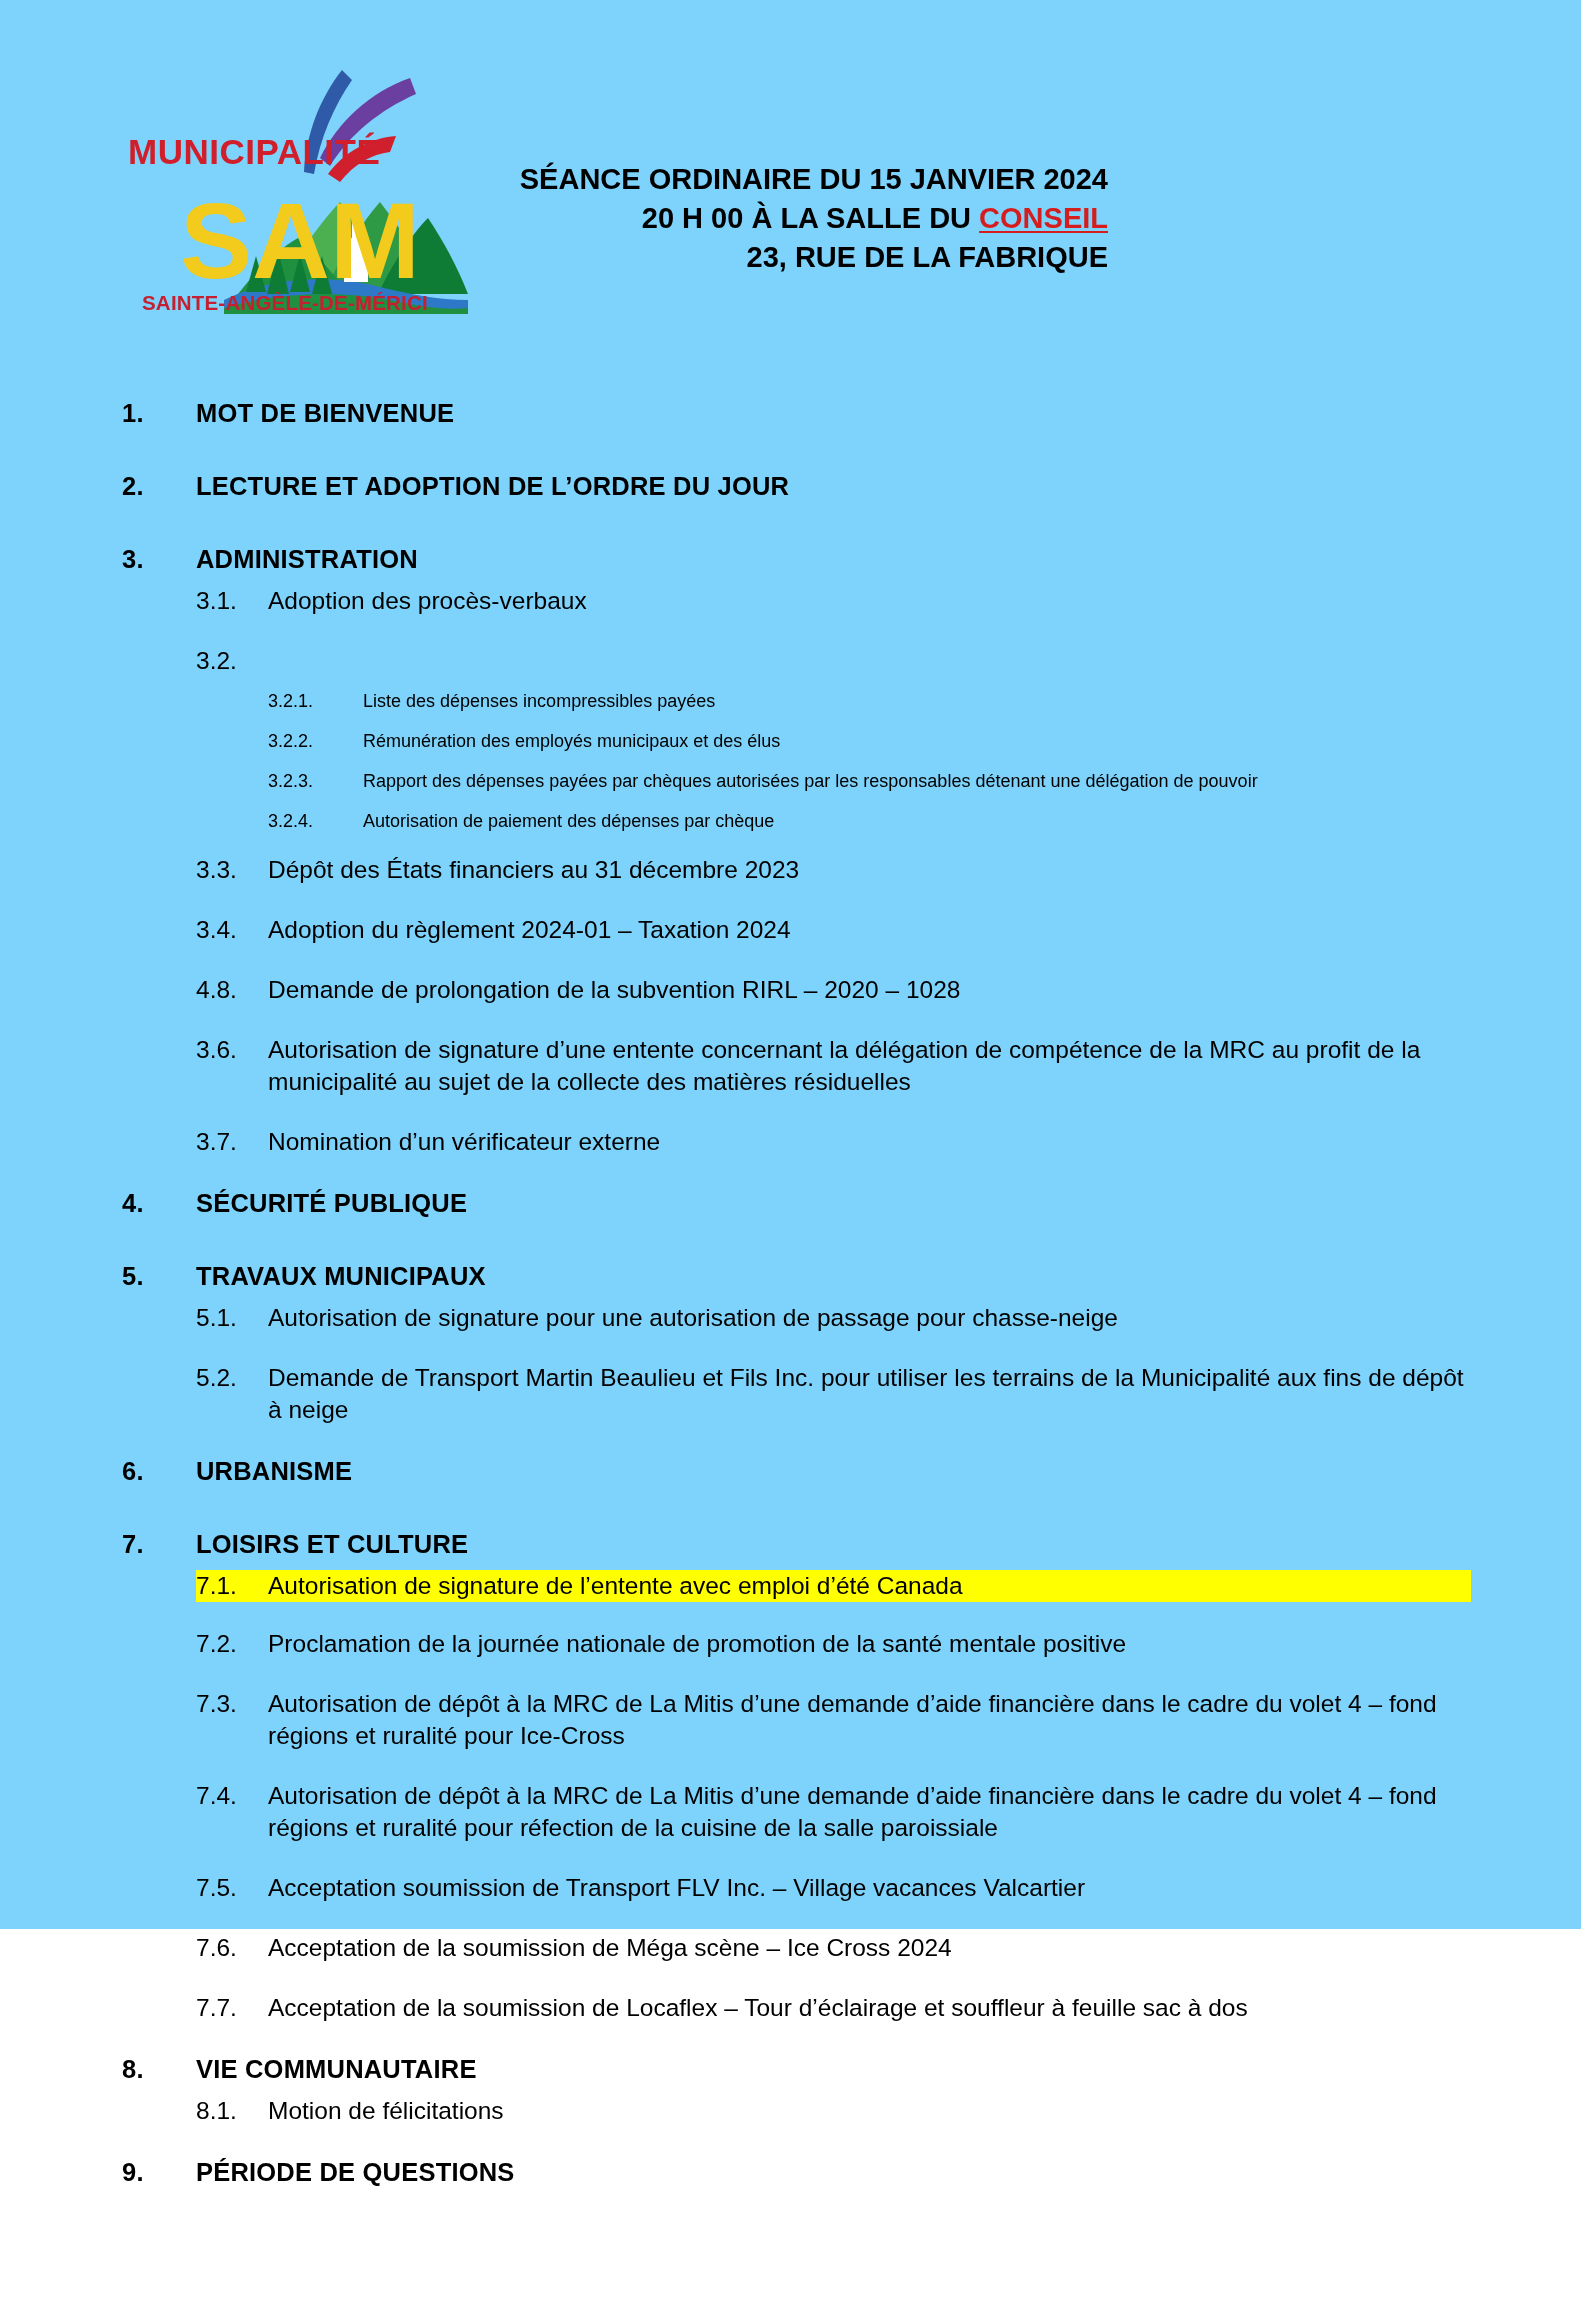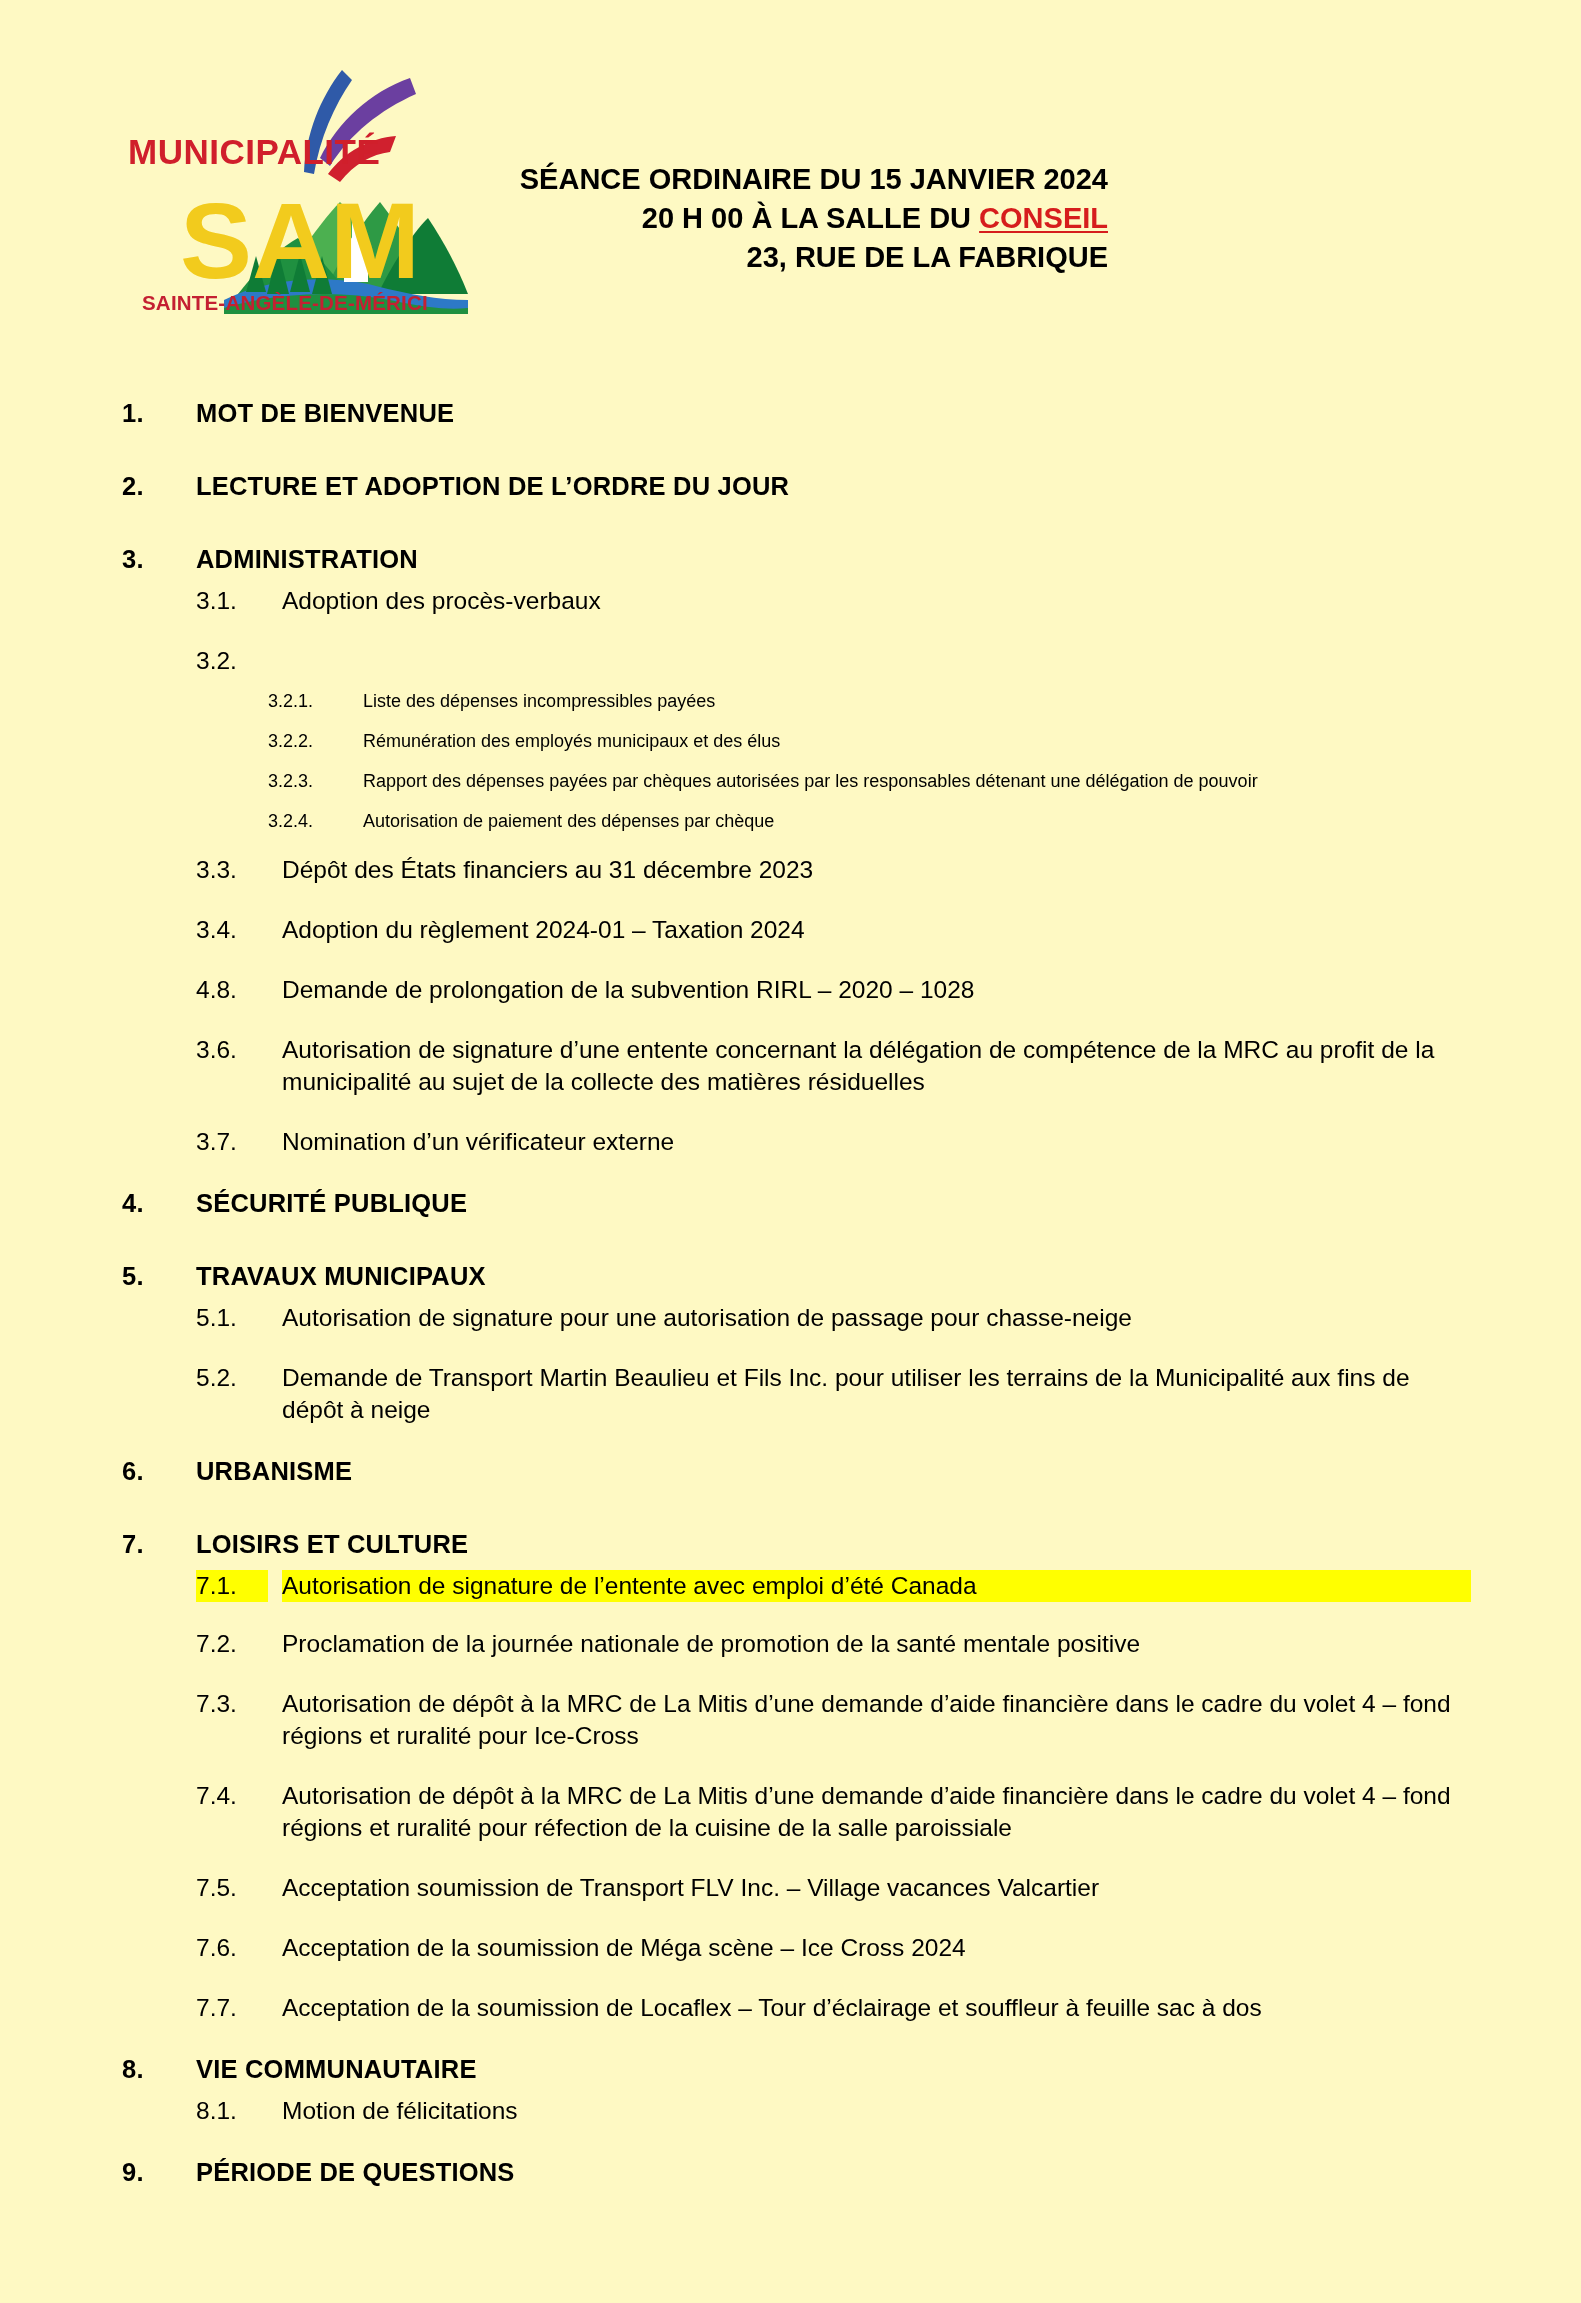--- a/index.html
+++ b/index.html
@@ -11,23 +11,23 @@
     width: 1581px;
     height: 2303px;
     font-family: "Liberation Sans", sans-serif;
     color: #000000;
     position: relative;
     overflow: hidden;
   }
 
   .page {
     width: 1581px;
-    height: 2303px;
+    height: 1929px;
     position: relative;
-    background: #fef9c3;
+    background: #7dd3fc;
     box-sizing: border-box;
   }
 
   
   .header {
     position: relative;
     height: 330px;
     display: flex;
     align-items: flex-start;
   }
@@ -88,21 +88,20 @@
   .lvl1 .txt { flex: 1; }
 
   .lvl2 {
     display: flex;
     align-items: flex-start;
     margin: 0 0 28px 0;
     padding-left: 196px;
     padding-right: 110px;
     font-size: 24.5px;
     line-height: 32px;
-    gap: 14px;
   }
   .lvl2 .num {
     width: 72px;
     flex: 0 0 72px;
   }
   .lvl2 .txt { flex: 1; }
 
   .lvl3 {
     display: flex;
     align-items: flex-end;

